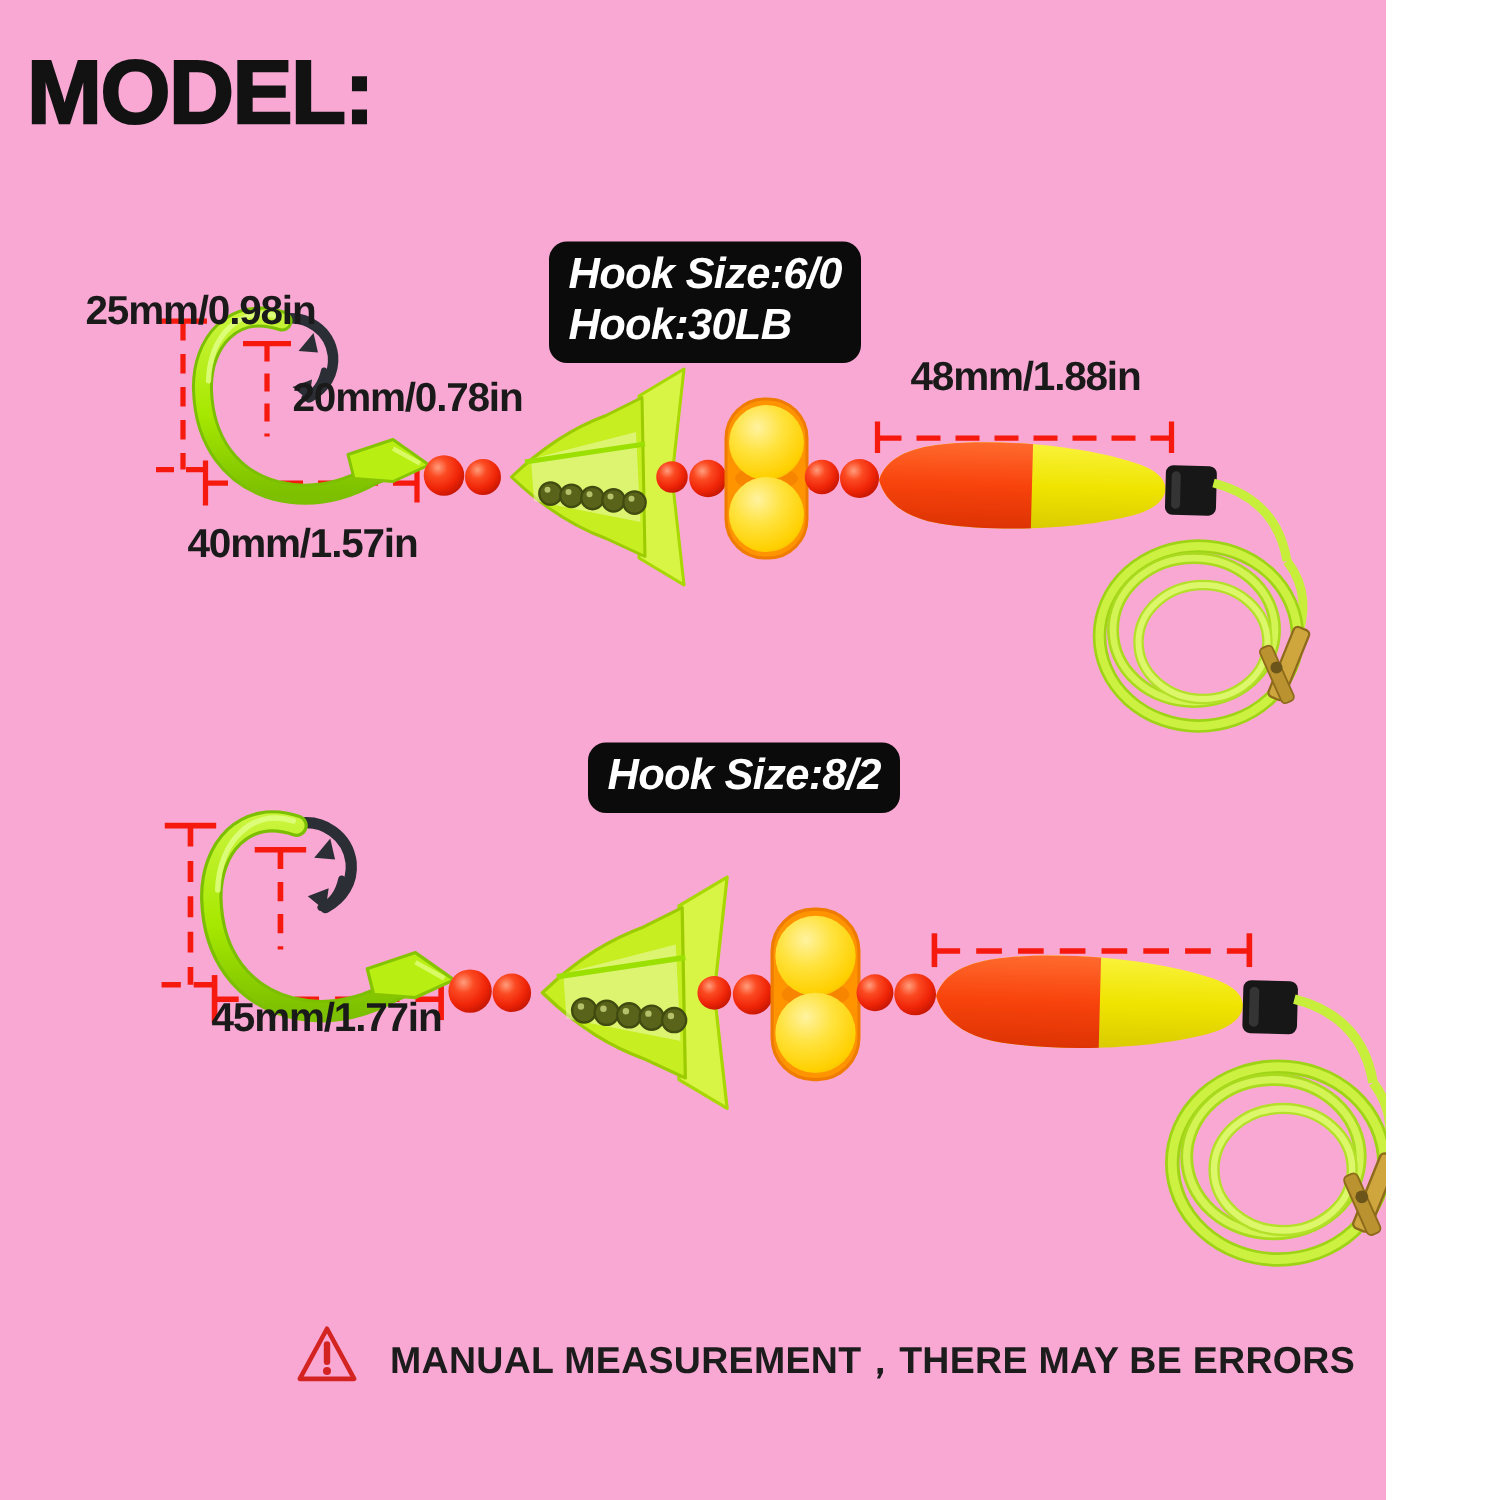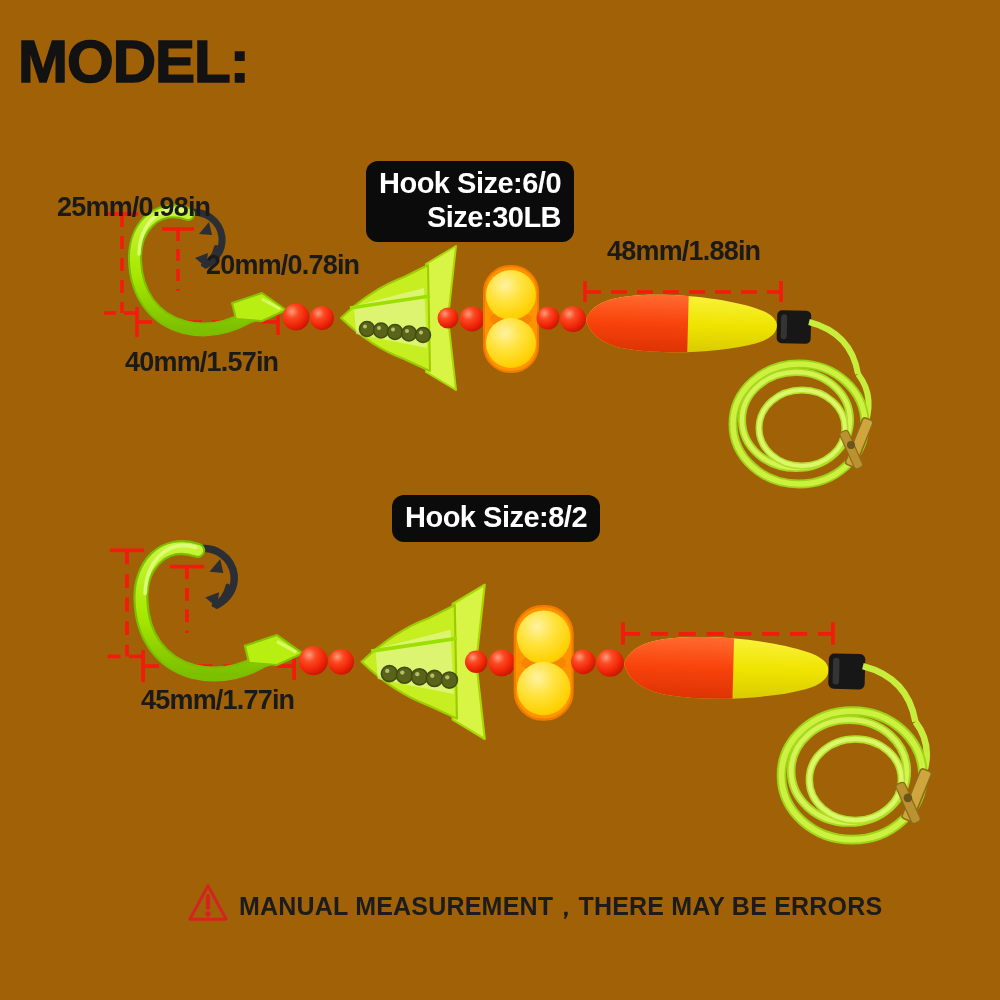--- a/index.html
+++ b/index.html
@@ -1,35 +1,35 @@
 <!DOCTYPE html>
 <html><head>
 <meta charset="utf-8">
 <style>
   html,body{margin:0;padding:0;background:#ffffff;}
   .canvas{
-    position:relative;width:1000px;height:1000px;background:#a16207;
-    font-family:"Liberation Sans",sans-serif;overflow:hidden;text-align:right;
+    position:relative;width:924px;height:1000px;background:#f9a8d4;
+    font-family:"Liberation Sans",sans-serif;overflow:hidden;
   }
   .art{position:absolute;left:0;top:0;width:1000px;height:1000px;}
   .title{
     position:absolute;left:18px;top:27px;font-size:60px;font-weight:bold;
     color:#121212;letter-spacing:-1px;-webkit-text-stroke:1.6px #121212;
     white-space:nowrap;
   }
   .tag{
     position:absolute;background:#0b0b0b;color:#ffffff;border-radius:12px;
-    padding:5px 13px 8px 13px;font-weight:bold;
+    padding:5px 13px 8px 13px;font-weight:bold;font-style:italic;
   }
   .tag .tag-line{font-size:29px;line-height:34px;letter-spacing:-0.5px;white-space:nowrap;}
   .dim{
     position:absolute;font-size:27px;font-weight:bold;color:#1a1a1a;
     letter-spacing:-0.8px;white-space:nowrap;
   }
-  .warning-wrap{position:absolute;left:187px;top:882px;display:flex;align-items:center;}
+  .warning-wrap{position:absolute;left:197px;top:882px;display:flex;align-items:center;gap:11px;}
   .warning-icon{width:42px;height:42px;flex:0 0 auto;}
   .warning-text{
     margin-left:10px;font-size:25px;font-weight:bold;color:#1c1c1c;
     letter-spacing:0.2px;white-space:nowrap;padding-top:6px;
   }
 </style>
 </head>
 <body>
 
 <div class="canvas">
@@ -166,33 +166,33 @@
       </g>
     </g>
 
     <use href="#rig-art" xlink:href="#rig-art" transform="translate(-3.7,321.2) scale(1.0712)"></use>
   </svg>
 
   <div class="title">MODEL:</div>
 
   <div class="tag" style="left:366px;top:161px;">
     <div class="tag-line">Hook Size:6/0</div>
-    <div class="tag-line">Size:30LB</div>
+    <div class="tag-line">Hook:30LB</div>
   </div>
 
   <div class="tag" style="left:392px;top:495px;">
     <div class="tag-line">Hook Size:8/2</div>
   </div>
 
   <div class="dim" style="left:57px;top:192px;">25mm/0.98in</div>
-  <div class="dim" style="left:206px;top:250px;">20mm/0.78in</div>
+  <div class="dim" style="left:195px;top:250px;">20mm/0.78in</div>
   <div class="dim" style="left:125px;top:347px;">40mm/1.57in</div>
   <div class="dim" style="left:607px;top:236px;">48mm/1.88in</div>
 
-  <div class="dim" style="left:141px;top:685px;">45mm/1.77in</div>
+  <div class="dim" style="left:141px;top:663px;">45mm/1.77in</div>
 
   <div class="warning-wrap">
     <svg class="warning-icon" viewBox="0 0 44 44">
       <path d="M22 4 L41 39 H3 Z" fill="none" stroke="#d42421" stroke-width="3.2" stroke-linejoin="round"></path>
       <path d="M22 15 L22 27" stroke="#d42421" stroke-width="4.5" stroke-linecap="round"></path>
       <circle cx="22" cy="33.5" r="2.8" fill="#d42421"></circle>
     </svg>
     <div class="warning-text">MANUAL MEASUREMENT，THERE MAY BE ERRORS</div>
   </div>
 

